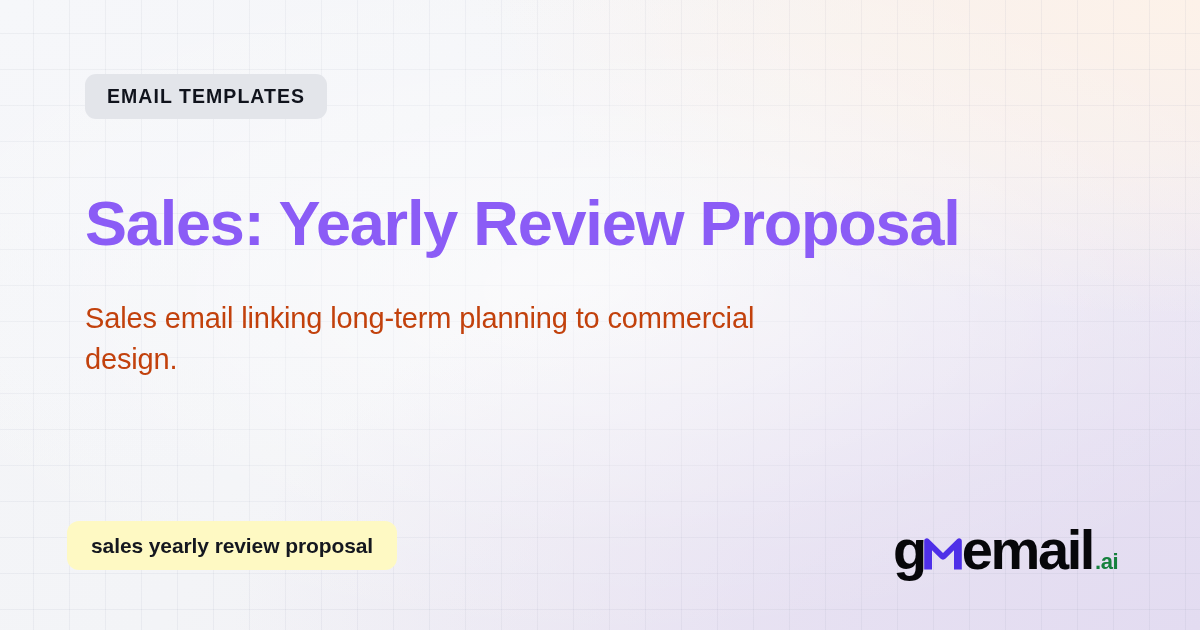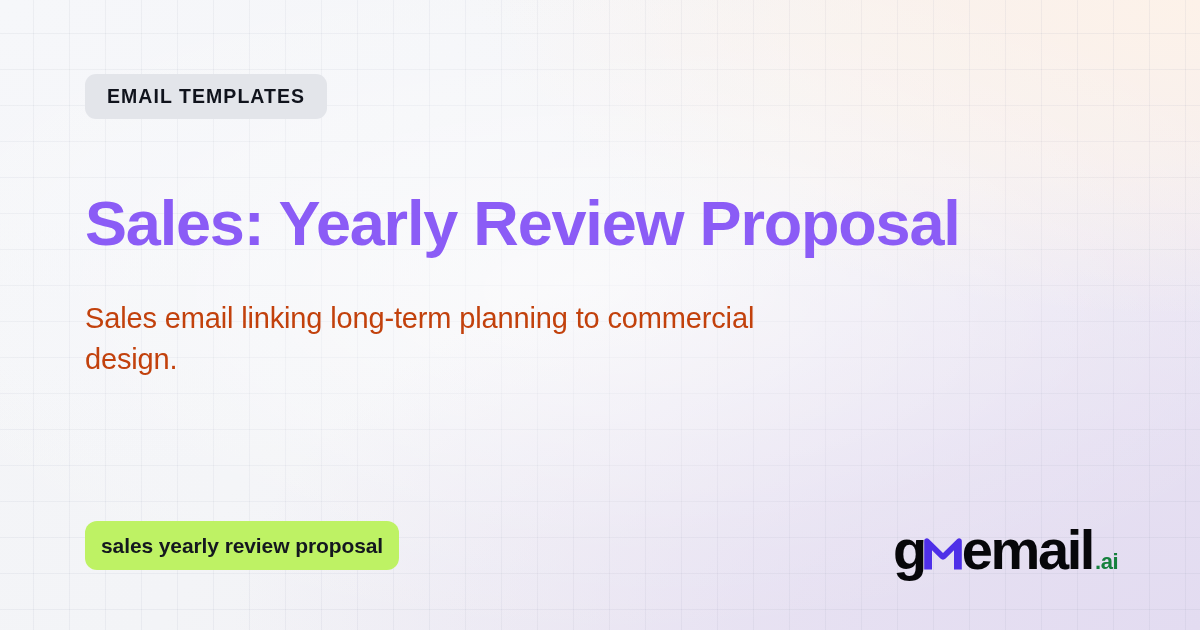--- a/index.html
+++ b/index.html
@@ -99,29 +99,29 @@
     width: 740px;
     color: #c2410c;
     font-size: 29px;
     line-height: 41px;
     font-weight: normal;
     letter-spacing: -0.15px;
   }
 
   .keyword-badge {
     position: absolute;
-    left: 85px;
+    left: 67px;
     top: 521px;
     height: 49px;
     box-sizing: border-box;
     display: flex;
     align-items: center;
-    padding: 0 16px;
+    padding: 0 24px;
     border-radius: 12px;
-    background: #bef264;
+    background: #fef9c3;
     color: #14171f;
     font-size: 21px;
     font-weight: bold;
     letter-spacing: -0.1px;
     white-space: nowrap;
   }
 
   
   .brand-logo {
     position: absolute;

